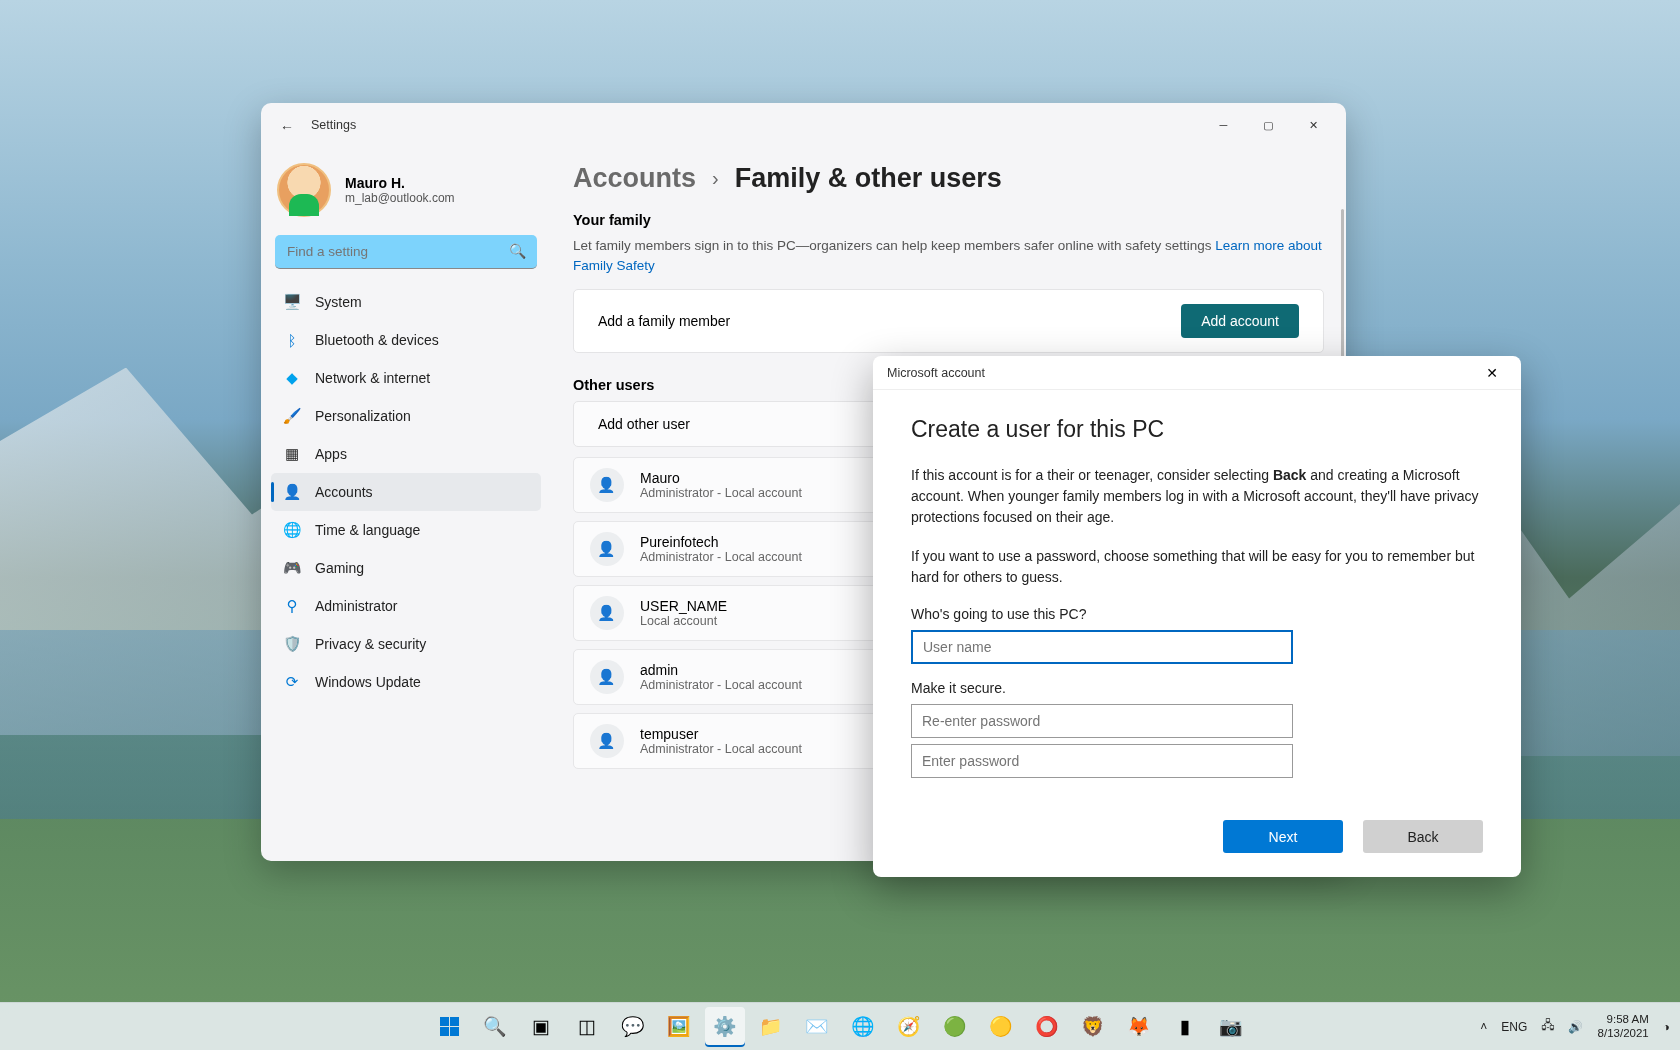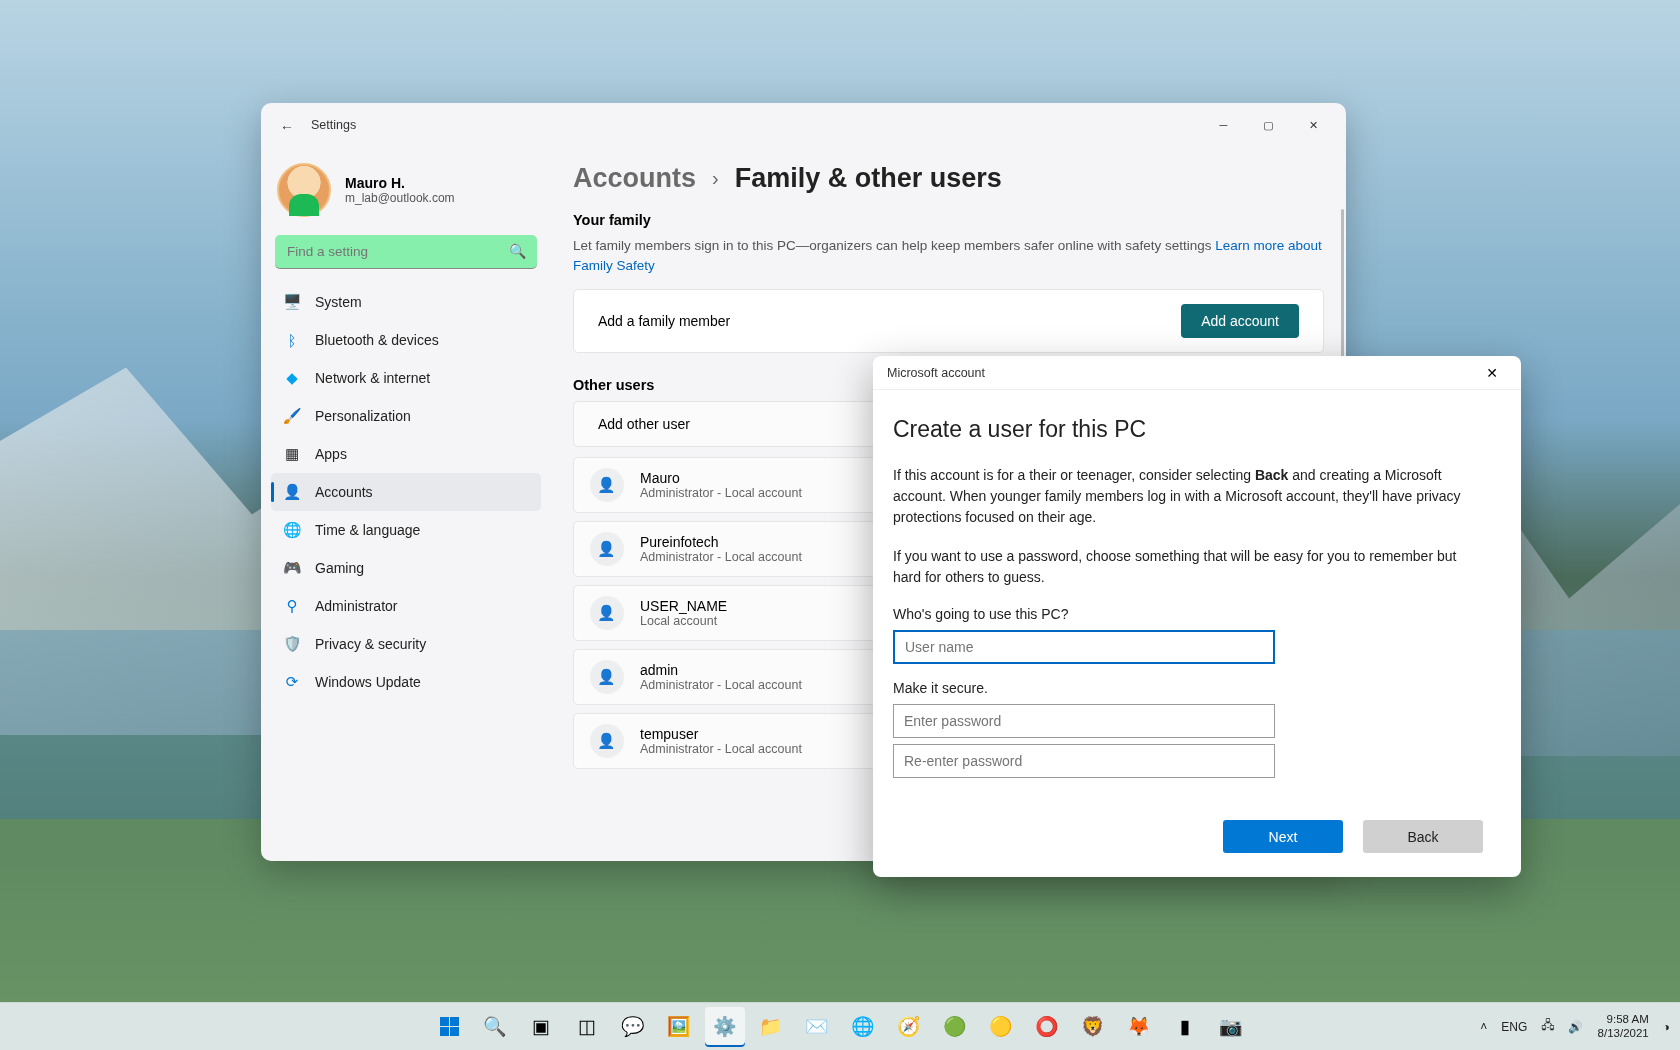--- a/index.html
+++ b/index.html
@@ -24,21 +24,21 @@
 .win-btn { width:45px; height:30px; display:flex; align-items:center; justify-content:center; font-size:11px; color:#333; cursor:pointer;}
 
 .window-body { display:flex; height:calc(100% - 44px);}
 .sidebar { width:290px; padding:8px 10px 10px 10px;}
 .profile { display:flex; align-items:center; gap:14px; padding:8px 6px 18px 6px;}
 .avatar { width:54px; height:54px; border-radius:50%; background:radial-gradient(circle at 50% 35%,#f8d9b0 0 40%,#e8a060 41% 100%); border:2px solid #f0c080; display:flex; align-items:flex-end; justify-content:center;}
 .avatar::after{content:"";width:30px;height:22px;background:#1db954;border-radius:12px 12px 0 0;margin-bottom:-1px;}
 .profile-name { font-size:14px; font-weight:600;}
 .profile-email { font-size:12px; color:#555;}
 .search-box { position:relative; margin:0 4px 14px 4px;}
-.search-box input { width:100%; height:34px; border:none; border-bottom:1px solid #888; background:#86efac; border-radius:5px; padding:0 36px 0 12px; font-size:13.5px; outline:none;}
+.search-box input { width:100%; height:34px; border:none; border-bottom:1px solid #888; background:#7dd3fc; border-radius:5px; padding:0 36px 0 12px; font-size:13.5px; outline:none;}
 .search-box .icon { position:absolute; right:10px; top:8px; color:#555; font-size:14px;}
 .nav { list-style:none; margin-top:4px;}
 .nav li { display:flex; align-items:center; gap:14px; height:38px; padding:0 12px; border-radius:5px; font-size:14px; color:#222; cursor:pointer;}
 .nav li .ic { width:18px; text-align:center; font-size:15px;}
 .nav li.active { background:#e7e9ec; position:relative;}
 .nav li.active::before { content:""; position:absolute; left:0; top:9px; width:3px; height:20px; background:#0067c0; border-radius:2px;}
 
 .main { flex:1; padding:10px 22px 10px 22px; overflow-y:auto; position:relative;}
 .scrollbar { position:absolute; right:2px; top:62px; width:3px; height:240px; background:#bbb; border-radius:2px;}
 .breadcrumb { display:flex; align-items:center; gap:16px; font-size:27px; color:#222; margin:6px 0 18px 0;}
@@ -54,21 +54,21 @@
 .user-row { background:#fbfbfc; border:1px solid #e6e6e8; border-radius:5px; display:flex; align-items:center; gap:16px; padding:10px 16px; margin-bottom:8px;}
 .user-ic { width:34px; height:34px; border-radius:50%; background:#eceef0; display:flex; align-items:center; justify-content:center; color:#555; font-size:15px;}
 .user-name { font-size:14px;}
 .user-role { font-size:12.5px; color:#666;}
 
 
 .dialog { position:absolute; left:873px; top:356px; width:648px; background:#fff; border-radius:8px; box-shadow:0 14px 42px rgba(0,0,0,.32); overflow:hidden;}
 .dlg-title { height:34px; display:flex; align-items:center; padding:0 14px; border-bottom:1px solid #eee;}
 .dlg-title span { font-size:12.5px; color:#333;}
 .dlg-close { margin-left:auto; width:30px; height:30px; display:flex; align-items:center; justify-content:center; font-size:14px; cursor:pointer;}
-.dlg-body { padding:26px 38px 22px 20px;}
+.dlg-body { padding:26px 38px 22px 38px;}
 .dlg-h1 { font-size:23px; font-weight:400; color:#222; margin-bottom:22px;}
 .dlg-p { font-size:14px; color:#222; line-height:1.5; margin-bottom:18px;}
 .dlg-label { font-size:14px; color:#222; margin:10px 0 8px 0;}
 .dlg-input { width:382px; height:34px; border:1px solid #999; padding:0 10px; font-size:14px; outline:none; margin-bottom:6px; display:block;}
 .dlg-input.focused { border:2px solid #0067c0;}
 .dlg-footer { display:flex; justify-content:flex-end; gap:12px; padding:14px 38px 24px 38px;}
 .btn { width:120px; height:33px; border:none; border-radius:3px; font-size:14px; cursor:pointer;margin-left:8px;}
 .btn.primary { background:#0078d4; color:#fff;}
 .btn.secondary { background:#d0d0d0; color:#222;}
 
@@ -226,22 +226,22 @@
   </div>
   <div class="dlg-body">
     <div class="dlg-h1">Create a user for this PC</div>
     <div class="dlg-p">
       <span>If this account is for a their or teenager, consider selecting </span><b>Back</b><span> and creating a Microsoft account. When younger family members log in with a Microsoft account, they'll have privacy protections focused on their age.</span>
     </div>
     <div class="dlg-p">If you want to use a password, choose something that will be easy for you to remember but hard for others to guess.</div>
     <div class="dlg-label">Who's going to use this PC?</div>
     <input class="dlg-input focused" placeholder="User name" style="">
     <div class="dlg-label" style="margin-top:16px;">Make it secure.</div>
+    <input type="password" class="dlg-input" placeholder="Re-enter password" style="">
     <input type="password" class="dlg-input" placeholder="Enter password" style="">
-    <input type="password" class="dlg-input" placeholder="Re-enter password" style="">
   </div>
   <div class="dlg-footer">
     <button class="btn primary">Next</button>
     <button class="btn secondary">Back</button>
   </div>
 </div>
 
 <div class="taskbar">
   <div class="task-center">
     <div class="task-ic">

